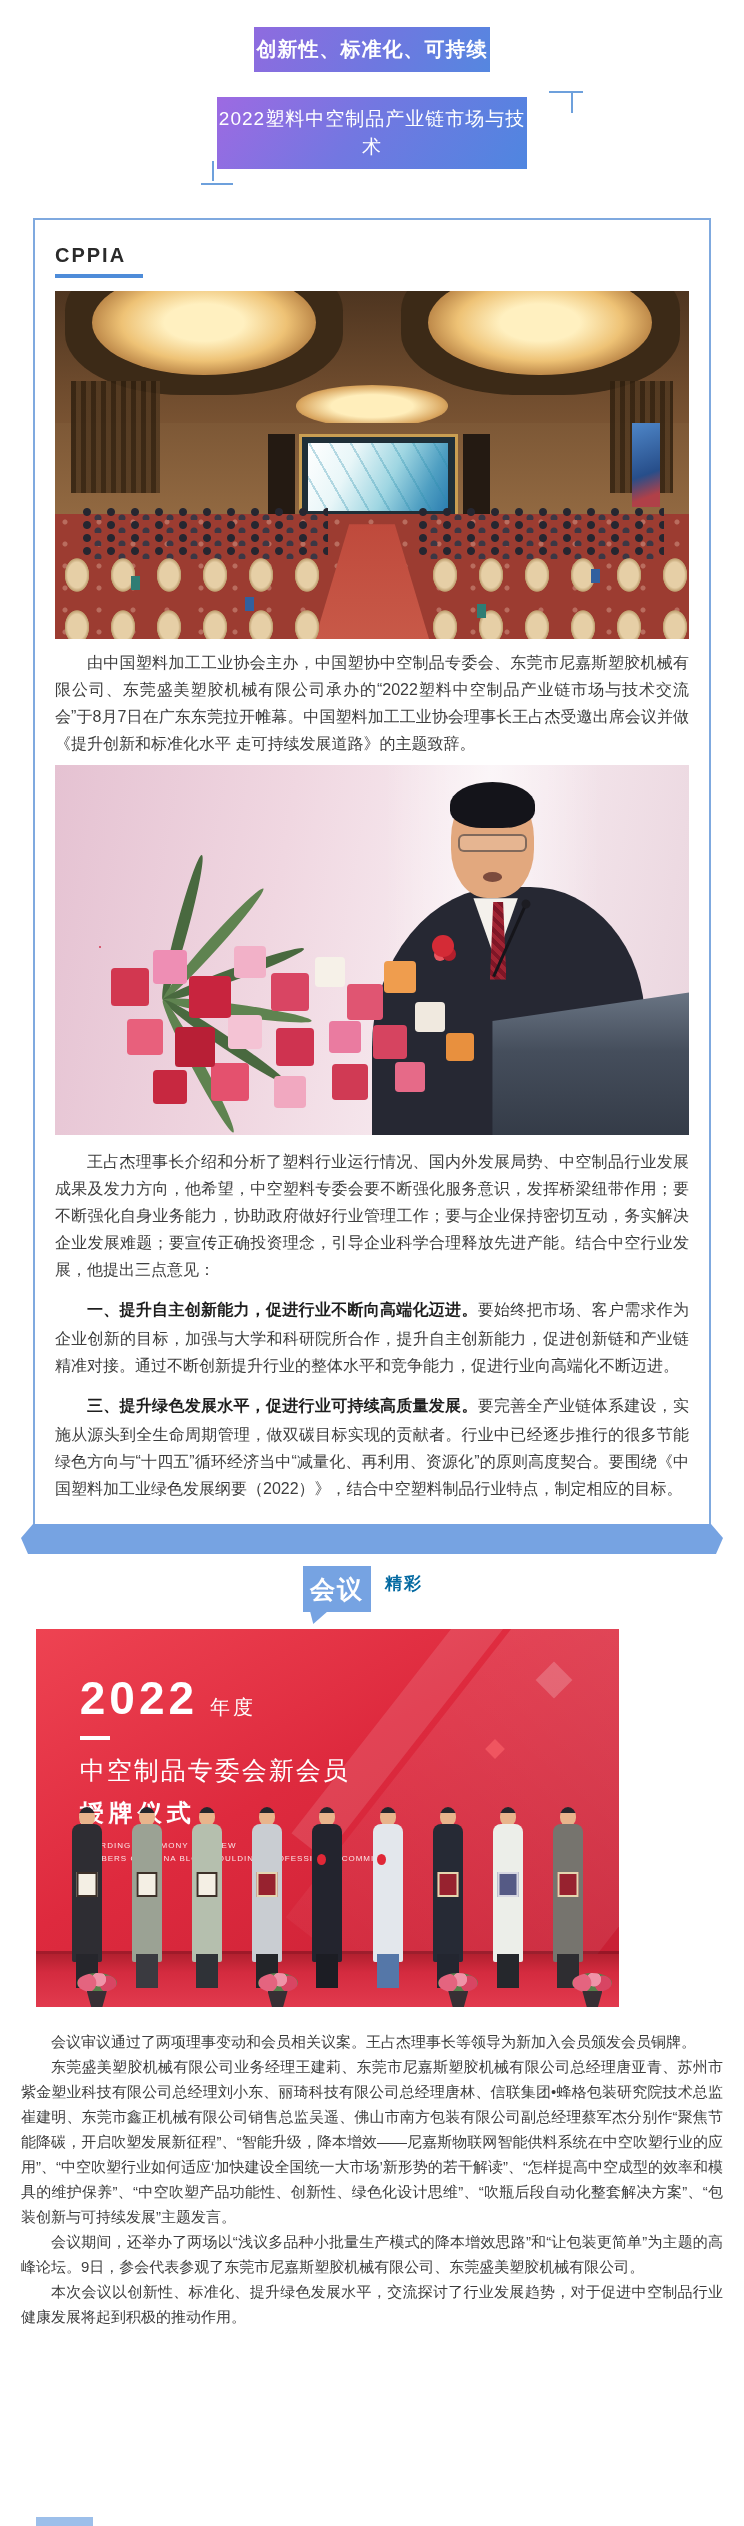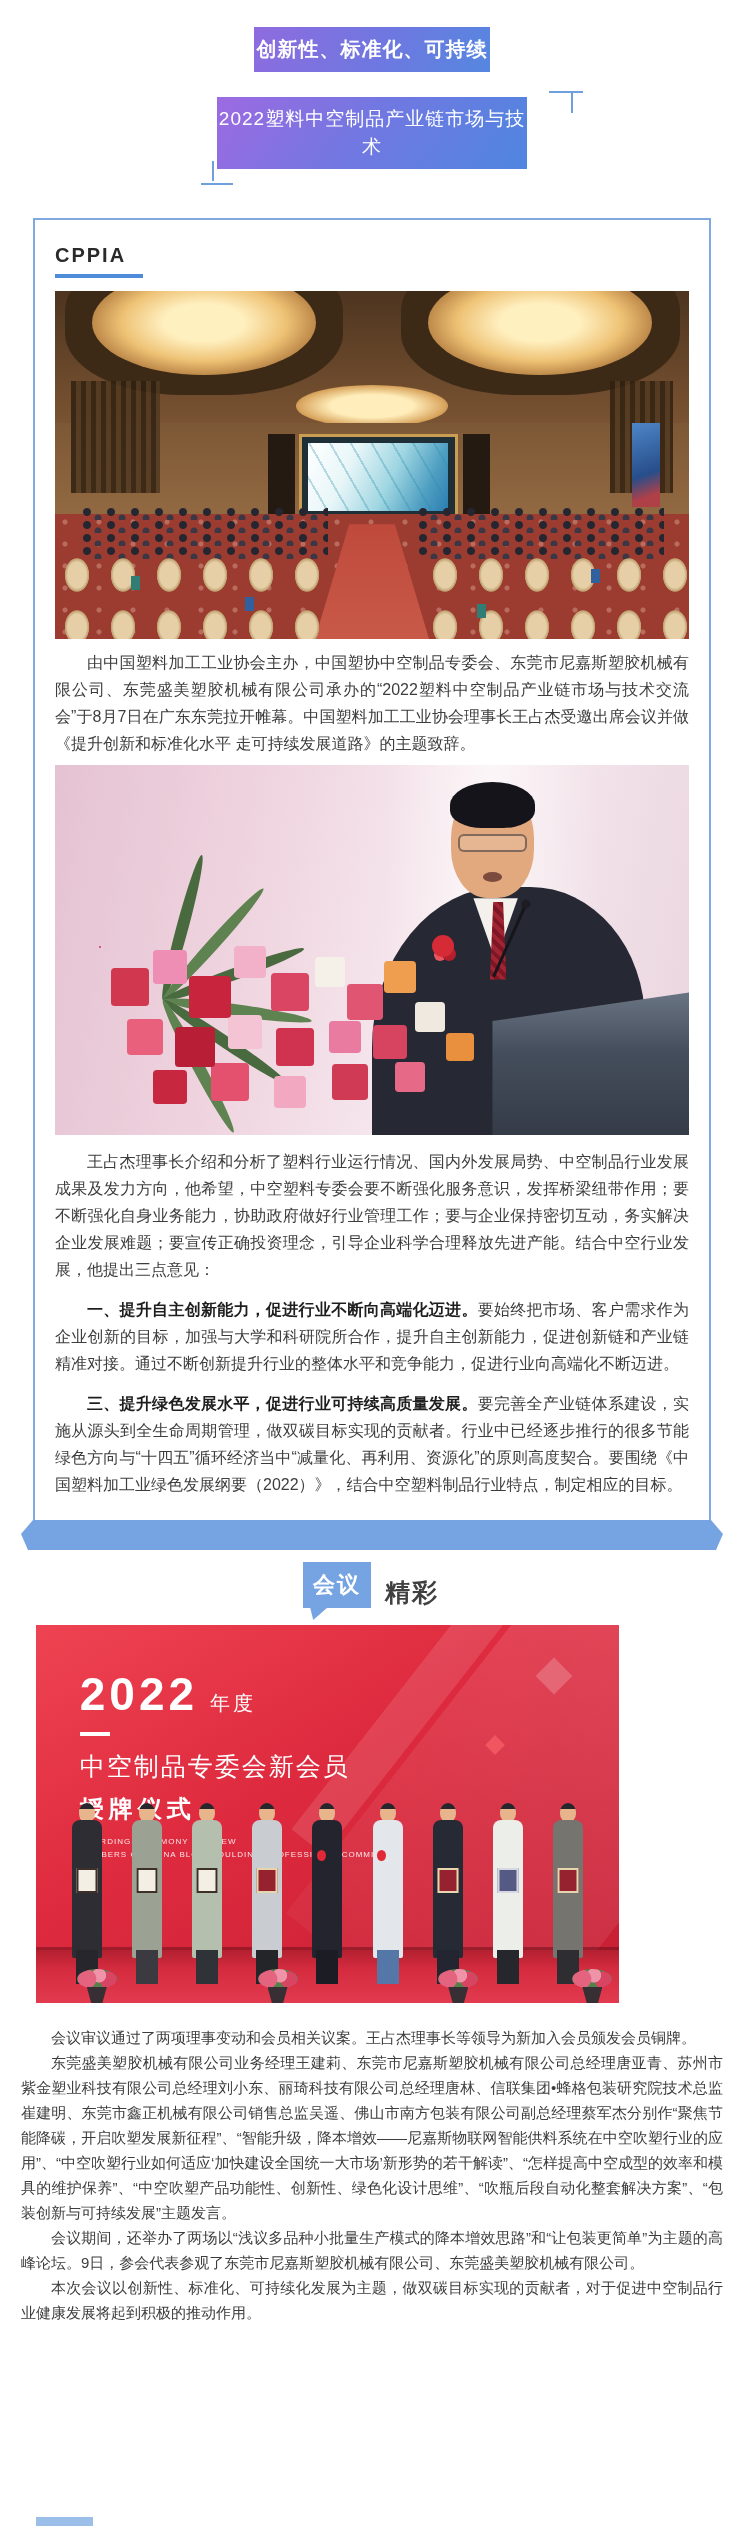--- a/index.html
+++ b/index.html
@@ -17,35 +17,35 @@
   .deco-tr::after{content:"";position:absolute;left:22px;top:0;width:2px;height:20px;background:#6da0dc;}
   .deco-bl{position:absolute;left:201px;top:161px;width:32px;height:22px;border-bottom:2px solid #6da0dc;}
   .deco-bl::before{content:"";position:absolute;left:11px;top:0;width:2px;height:20px;background:#6da0dc;}
 
   
   .card{margin:49px 33px 0;border:2px solid #7fa9df;border-bottom:none;background:#fff;
         padding:24px 20px 6px;box-sizing:border-box;}
   .brand{font-size:20px;font-weight:bold;color:#2a2a2a;letter-spacing:2px;}
   .brand-bar{width:88px;height:4px;background:#4e8cd9;margin-top:7px;}
   p.t{font-size:16px;line-height:27px;color:#3d3d3d;text-align:justify;text-indent:2em;margin:13px 0 0;}
-  p.t b{color:#1e1e1e;}
+  p.t b{color:#1e1e1e;font-family:Liberation Mono, monospace;}
   p.first{margin:10px 0 8px;}
   p.last{margin-bottom:16px;}
 
   
   .ribbon{width:702px;height:30px;margin:0 auto;background:#76a3e2;
           clip-path:polygon(12px 0,690px 0,702px 14px,695px 30px,7px 30px,0 14px);}
 
   
   .tabrow{position:relative;height:46px;margin:12px 0 0;}
   .tab{position:absolute;left:303px;top:0;width:68px;height:46px;background:#76a3e2;
-       color:#fff;font-size:22px;font-weight:bold;text-align:center;line-height:46px;letter-spacing:2px;}
+       color:#fff;font-size:25px;font-weight:bold;text-align:center;line-height:46px;letter-spacing:2px;}
   .tab::after{content:"";position:absolute;left:7px;bottom:-12px;width:18px;height:13px;background:#76a3e2;
        clip-path:polygon(0 0,100% 0,18% 100%);}
-  .tab-right{position:absolute;left:385px;top:14px;color:#404040;font-size:25px;font-weight:bold;letter-spacing:2px;}
+  .tab-right{position:absolute;left:385px;top:6px;color:#0369a1;font-size:17px;font-weight:bold;letter-spacing:2px;}
 
   
   .photo1{position:relative;height:348px;margin-top:13px;overflow:hidden;background:#8a5f3e;}
   .p1-ceil{position:absolute;left:0;right:0;top:0;height:42%;background:linear-gradient(#4e3520,#6e4b2d 65%,#7d5634);}
   .p1-cof{position:absolute;top:-12%;width:44%;height:42%;background:#3c2a17;border-radius:42%;}
   .p1-cof.l{left:1.5%;} .p1-cof.r{right:1.5%;}
   .p1-oval{position:absolute;left:10%;right:10%;top:14%;bottom:14%;border-radius:50%;
       background:radial-gradient(ellipse,#fff0c0 0 25%,#eec275 52%,#b57f42 74%,rgba(70,45,25,0) 90%);}
   .p1-mini{position:absolute;left:38%;top:27%;width:24%;height:12%;border-radius:50%;
       background:radial-gradient(ellipse,#ffeebb 0 38%,#d9a55e 68%,rgba(120,80,40,0) 88%);}
@@ -294,17 +294,17 @@
     <i class="pot" style="left:7%"></i>
     <i class="pot" style="left:38%"></i>
     <i class="pot" style="left:69%"></i>
     <i class="pot" style="left:92%"></i>
   </div>
 
   <div class="bottom">
     <p>会议审议通过了两项理事变动和会员相关议案。王占杰理事长等领导为新加入会员颁发会员铜牌。</p>
     <p>东莞盛美塑胶机械有限公司业务经理王建莉、东莞市尼嘉斯塑胶机械有限公司总经理唐亚青、苏州市紫金塑业科技有限公司总经理刘小东、丽琦科技有限公司总经理唐林、信联集团•蜂格包装研究院技术总监崔建明、东莞市鑫正机械有限公司销售总监吴遥、佛山市南方包装有限公司副总经理蔡军杰分别作“聚焦节能降碳，开启吹塑发展新征程”、“智能升级，降本增效——尼嘉斯物联网智能供料系统在中空吹塑行业的应用”、“中空吹塑行业如何适应‘加快建设全国统一大市场’新形势的若干解读”、“怎样提高中空成型的效率和模具的维护保养”、“中空吹塑产品功能性、创新性、绿色化设计思维”、“吹瓶后段自动化整套解决方案”、“包装创新与可持续发展”主题发言。</p>
     <p>会议期间，还举办了两场以“浅议多品种小批量生产模式的降本增效思路”和“让包装更简单”为主题的高峰论坛。9日，参会代表参观了东莞市尼嘉斯塑胶机械有限公司、东莞盛美塑胶机械有限公司。</p>
-    <p>本次会议以创新性、标准化、可持续化发展为主题，做双碳目标实现的贡献者，对于促进中空制品行业健康发展将起到积极的推动作用。</p>
+    <p>本次会议以创新性、标准化、提升绿色发展水平，交流探讨了行业发展趋势，对于促进中空制品行业健康发展将起到积极的推动作用。</p>
   </div>
 
   <i class="stub"></i>
 </div>
 
 </body></html>

